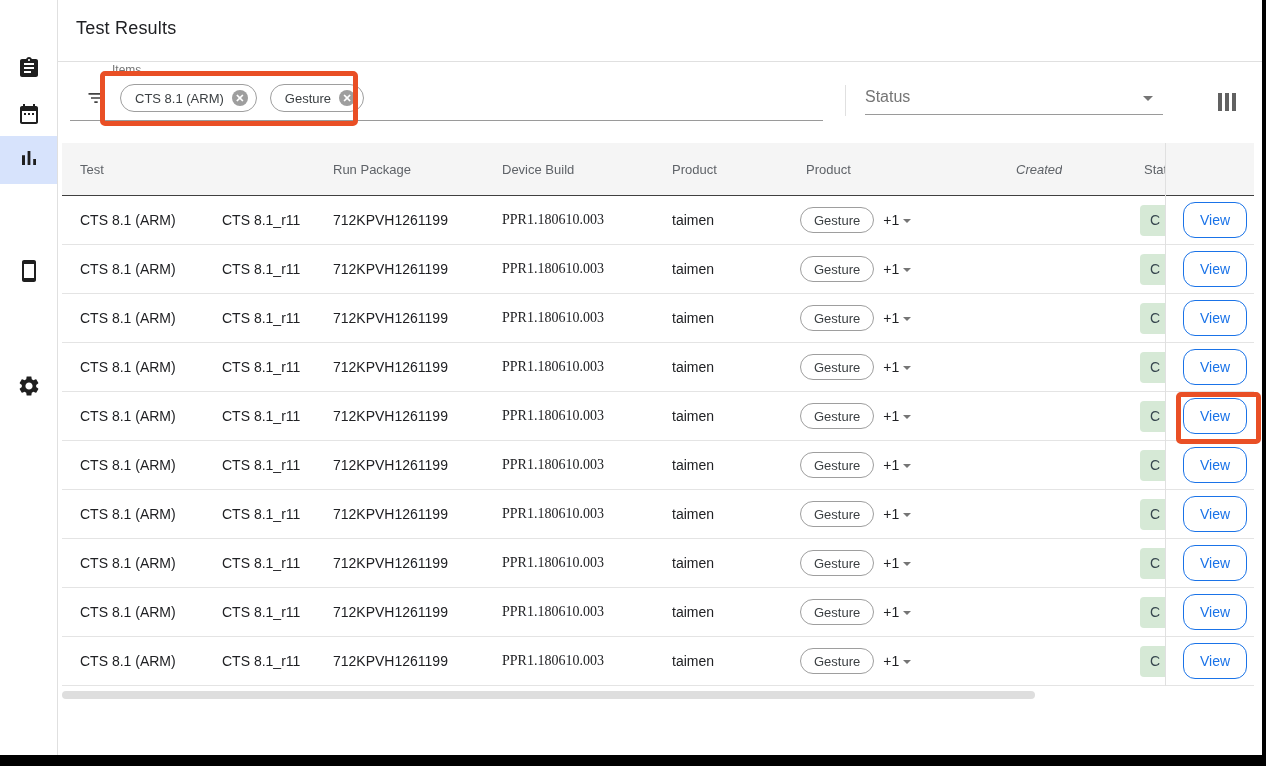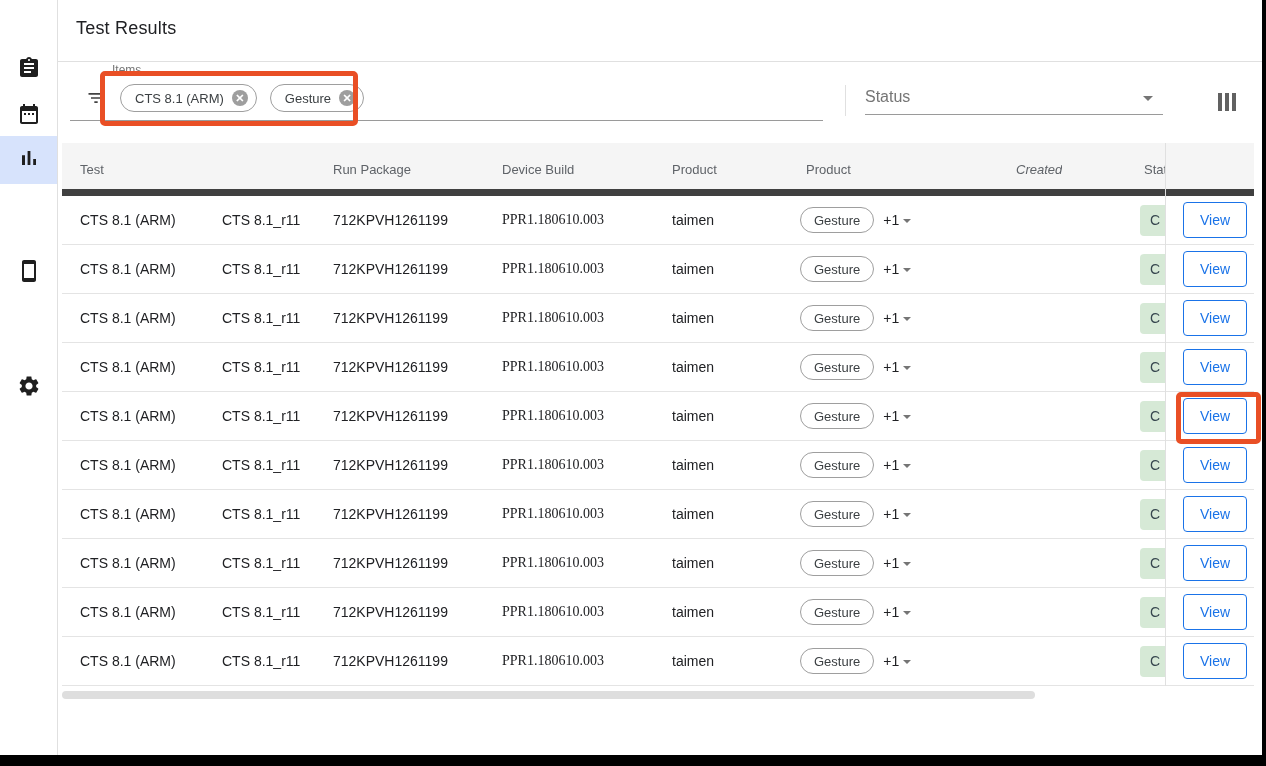--- a/index.html
+++ b/index.html
@@ -31,32 +31,32 @@
   #status-select { position:absolute; left:807px; top:26px; width:298px; height:22px; cursor:pointer; }
   #status-select .sel-label { font-size:16px; color:#757575; }
   .caret-down { display:inline-block; width:0; height:0; border-left:5px solid transparent; border-right:5px solid transparent; border-top:5px solid #757575; }
   #status-select .caret-down { position:absolute; right:10px; top:8px; }
   #status-underline { position:absolute; left:807px; top:52px; width:298px; height:1px; background:#9a9a9a; }
   #view-columns-icon { position:absolute; left:1160px; top:31px; width:18px; height:18px; cursor:pointer; display:flex; gap:2.5px; }
   #view-columns-icon i { width:4.5px; height:18px; background:#616161; }
 
   
   #results-table { position:absolute; left:4px; top:143px; width:1192px; height:543px; }
-  #thead { position:absolute; left:0; top:0; width:1192px; height:53px; background:#f5f5f5; border-bottom:7px solid #404040; }
+  #thead { position:absolute; left:0; top:0; width:1192px; height:53px; background:#f5f5f5; border-bottom:1px solid #404040; }
   .hcell { position:absolute; top:0; height:53px; display:flex; align-items:center; font-size:13px; font-weight:500; color:#5f6368; white-space:nowrap; overflow:hidden; }
   #tbody { position:absolute; left:0; top:53px; width:1192px; }
   .trow { position:relative; width:1192px; height:49px; background:#fff; border-bottom:1px solid #e4e4e4; }
   .tcell { position:absolute; top:0; height:48px; display:flex; align-items:center; font-size:14px; color:#202124; white-space:nowrap; }
   .c-test{left:18px;} .c-pkg{left:160px;} .c-tgt{left:271px;} .c-bld{left:440px;font-family:Liberation Serif, serif;} .c-prd{left:610px;} .c-lbl{left:738px;}
   .h-test{left:18px;} .h-pkg{left:160px;} .h-tgt{left:271px;} .h-bld{left:440px;} .h-prd{left:610px;} .h-lbl{left:744px;} .h-crt{left:954px;font-style:italic;} .h-sts{left:1082px; width:22px;}
   .more-labels { font-size:14px; color:#202124; margin-left:9px; }
   .c-lbl .caret-down { border-left-width:4.5px; border-right-width:4.5px; border-top-width:4.5px; margin-left:4px; margin-top:2px; }
   .status-badge { position:absolute; left:1078px; top:9px; width:25px; height:31px; background:#d6e9d6; border-radius:4px 0 0 4px; overflow:hidden; }
   .status-badge span { display:block; padding-left:10px; font-size:14px; line-height:31px; color:#37474f; }
-  .view-btn { position:absolute; left:1121px; top:6px; width:64px; height:36px; background:#fff; border:1px solid #1a73e8; border-radius:4px; color:#1a73e8; font-size:14px; font-family:"Liberation Sans", sans-serif; cursor:pointer; }
+  .view-btn { position:absolute; left:1121px; top:6px; width:64px; height:36px; background:#fff; border:1px solid #1a73e8; border-radius:12px; color:#1a73e8; font-size:14px; font-family:"Liberation Sans", sans-serif; cursor:pointer; }
   #col-divider { position:absolute; left:1103px; top:0; width:1px; height:543px; background:#e0e0e0; }
 
   
   #h-scrollbar { position:absolute; left:4px; top:691px; width:973px; height:8px; border-radius:4px; background:#dedede; cursor:pointer; }
   #paginator { position:absolute; left:0; top:700px; width:1204px; height:55px; }
   #ipp-label { position:absolute; left:967px; top:26px; font-size:12.5px; color:#757575; }
   #ipp-value { position:absolute; left:1060px; top:24px; font-size:13.5px; color:#202124; cursor:pointer; }
   #ipp-caret { position:absolute; left:1096px; top:31px; }
   #ipp-underline { position:absolute; left:1057px; top:47px; width:57px; height:1px; background:#9a9a9a; }
   .pg-btn { position:absolute; top:22px; width:26px; height:26px; background:none; border:none; cursor:pointer; }

